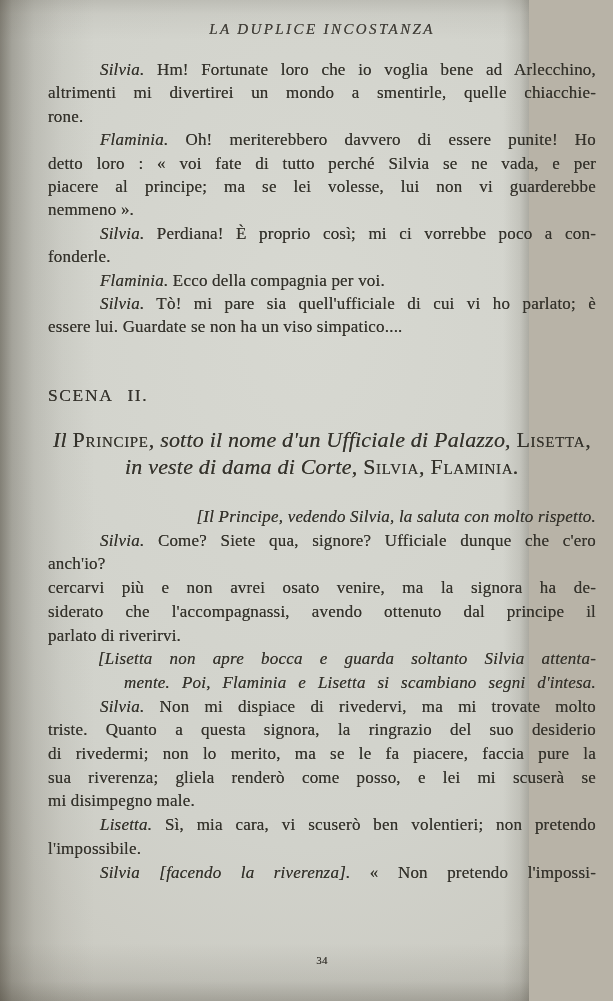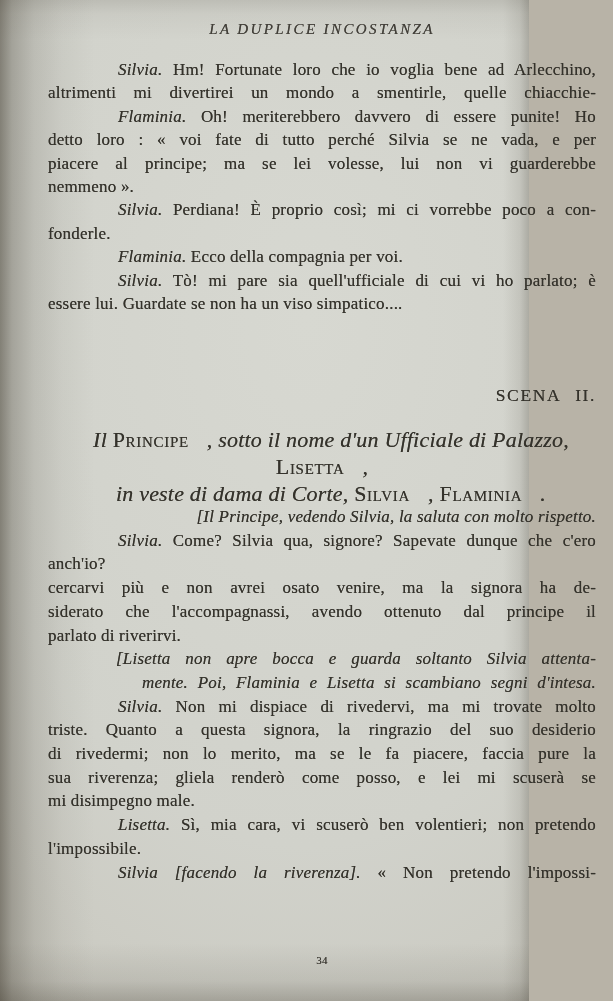--- a/index.html
+++ b/index.html
@@ -32,73 +32,74 @@
     text-align: center;
     font-style: italic;
     font-size: 15px;
     letter-spacing: 2.4px;
     color: #43403a;
   }
   .block-a { top: 58px;  font-size: 17px; line-height: 23.4px; }
   .block-b { top: 505px; font-size: 17px; line-height: 23.7px; }
   .scena-heading {
     top: 385px;
-    text-align: right;
+    text-align: left;
     font-size: 17.5px;
     letter-spacing: 1.6px;
     word-spacing: 9px;
   }
   .cast { top: 426px; font-size: 22px; line-height: 27px; text-align: center; font-style: italic; }
   .page-number {
     top: 954px;
     text-align: center;
     font-size: 11px;
     color: #3c3a33;
   }
 
   .line { min-height: 1em; }
   .indent { text-indent: 52px; }
   .just   { text-align: justify; text-align-last: justify; }
   .right  { text-align: right; }
   .stage1 { padding-left: 50px; font-style: italic; }
   .stage2 { padding-left: 76px; font-style: italic; }
   .stage-r{ font-style: italic; }
-  .seg-i  { font-style: italic; margin-left: 18px; }
+  .seg-i  { font-style: italic; }
   .seg-sc { font-style: normal; font-variant: small-caps; letter-spacing: 0.7px; }
 </style>
 </head>
 <body>
 
 <div class="page">
   <div class="textcol running-head ink">LA DUPLICE INCOSTANZA</div>
 
   <div class="textcol block-a ink">
       <div class="line indent just"><span class="seg-i">Silvia.</span><span class="seg-r"> Hm! Fortunate loro che io voglia bene ad Arlecchino,</span></div>
       <div class="line just"><span class="seg-r">altrimenti mi divertirei un mondo a smentirle, quelle chiacchie-</span></div>
+      <div class="line"><span class="seg-r">rone.</span></div>
       <div class="line indent just"><span class="seg-i">Flaminia.</span><span class="seg-r"> Oh! meriterebbero davvero di essere punite! Ho</span></div>
       <div class="line just"><span class="seg-r">detto loro : « voi fate di tutto perché Silvia se ne vada, e per</span></div>
       <div class="line just"><span class="seg-r">piacere al principe; ma se lei volesse, lui non vi guarderebbe</span></div>
       <div class="line"><span class="seg-r">nemmeno ».</span></div>
       <div class="line indent just"><span class="seg-i">Silvia.</span><span class="seg-r"> Perdiana! È proprio così; mi ci vorrebbe poco a con-</span></div>
       <div class="line"><span class="seg-r">fonderle.</span></div>
       <div class="line indent"><span class="seg-i">Flaminia.</span><span class="seg-r"> Ecco della compagnia per voi.</span></div>
       <div class="line indent just"><span class="seg-i">Silvia.</span><span class="seg-r"> Tò! mi pare sia quell'ufficiale di cui vi ho parlato; è</span></div>
       <div class="line"><span class="seg-r">essere lui. Guardate se non ha un viso simpatico....</span></div>
     </div>
 
   <div class="textcol scena-heading ink">SCENA II.</div>
 
   <div class="textcol cast ink">
       <div class="line"><span class="seg-i">Il </span><span class="seg-sc">Principe</span><span class="seg-i">, sotto il nome d'un Ufficiale di Palazzo, </span><span class="seg-sc">Lisetta</span><span class="seg-i">,</span></div>
       <div class="line"><span class="seg-i">in veste di dama di Corte, </span><span class="seg-sc">Silvia</span><span class="seg-i">, </span><span class="seg-sc">Flaminia</span><span class="seg-i">.</span></div>
     </div>
 
   <div class="textcol block-b ink">
       <div class="line right stage-r"><span class="seg-i">[Il Principe, vedendo Silvia, la saluta con molto rispetto.</span></div>
-      <div class="line indent just"><span class="seg-i">Silvia.</span><span class="seg-r"> Come? Silvia qua, signore? Sapevate dunque che c'ero</span></div>
+      <div class="line indent just"><span class="seg-i">Silvia.</span><span class="seg-r"> Come? Siete qua, signore? Ufficiale dunque che c'ero</span></div>
       <div class="line"><span class="seg-r">anch'io?</span></div>
       <div class="line just"><span class="seg-r">cercarvi più e non avrei osato venire, ma la signora ha de-</span></div>
       <div class="line just"><span class="seg-r">siderato che l'accompagnassi, avendo ottenuto dal principe il</span></div>
       <div class="line"><span class="seg-r">parlato di riverirvi.</span></div>
       <div class="line stage1 just"><span class="seg-i">[Lisetta non apre bocca e guarda soltanto Silvia attenta-</span></div>
       <div class="line stage2 just"><span class="seg-i">mente. Poi, Flaminia e Lisetta si scambiano segni d'intesa.</span></div>
       <div class="line indent just"><span class="seg-i">Silvia.</span><span class="seg-r"> Non mi dispiace di rivedervi, ma mi trovate molto</span></div>
       <div class="line just"><span class="seg-r">triste. Quanto a questa signora, la ringrazio del suo desiderio</span></div>
       <div class="line just"><span class="seg-r">di rivedermi; non lo merito, ma se le fa piacere, faccia pure la</span></div>
       <div class="line just"><span class="seg-r">sua riverenza; gliela renderò come posso, e lei mi scuserà se</span></div>

